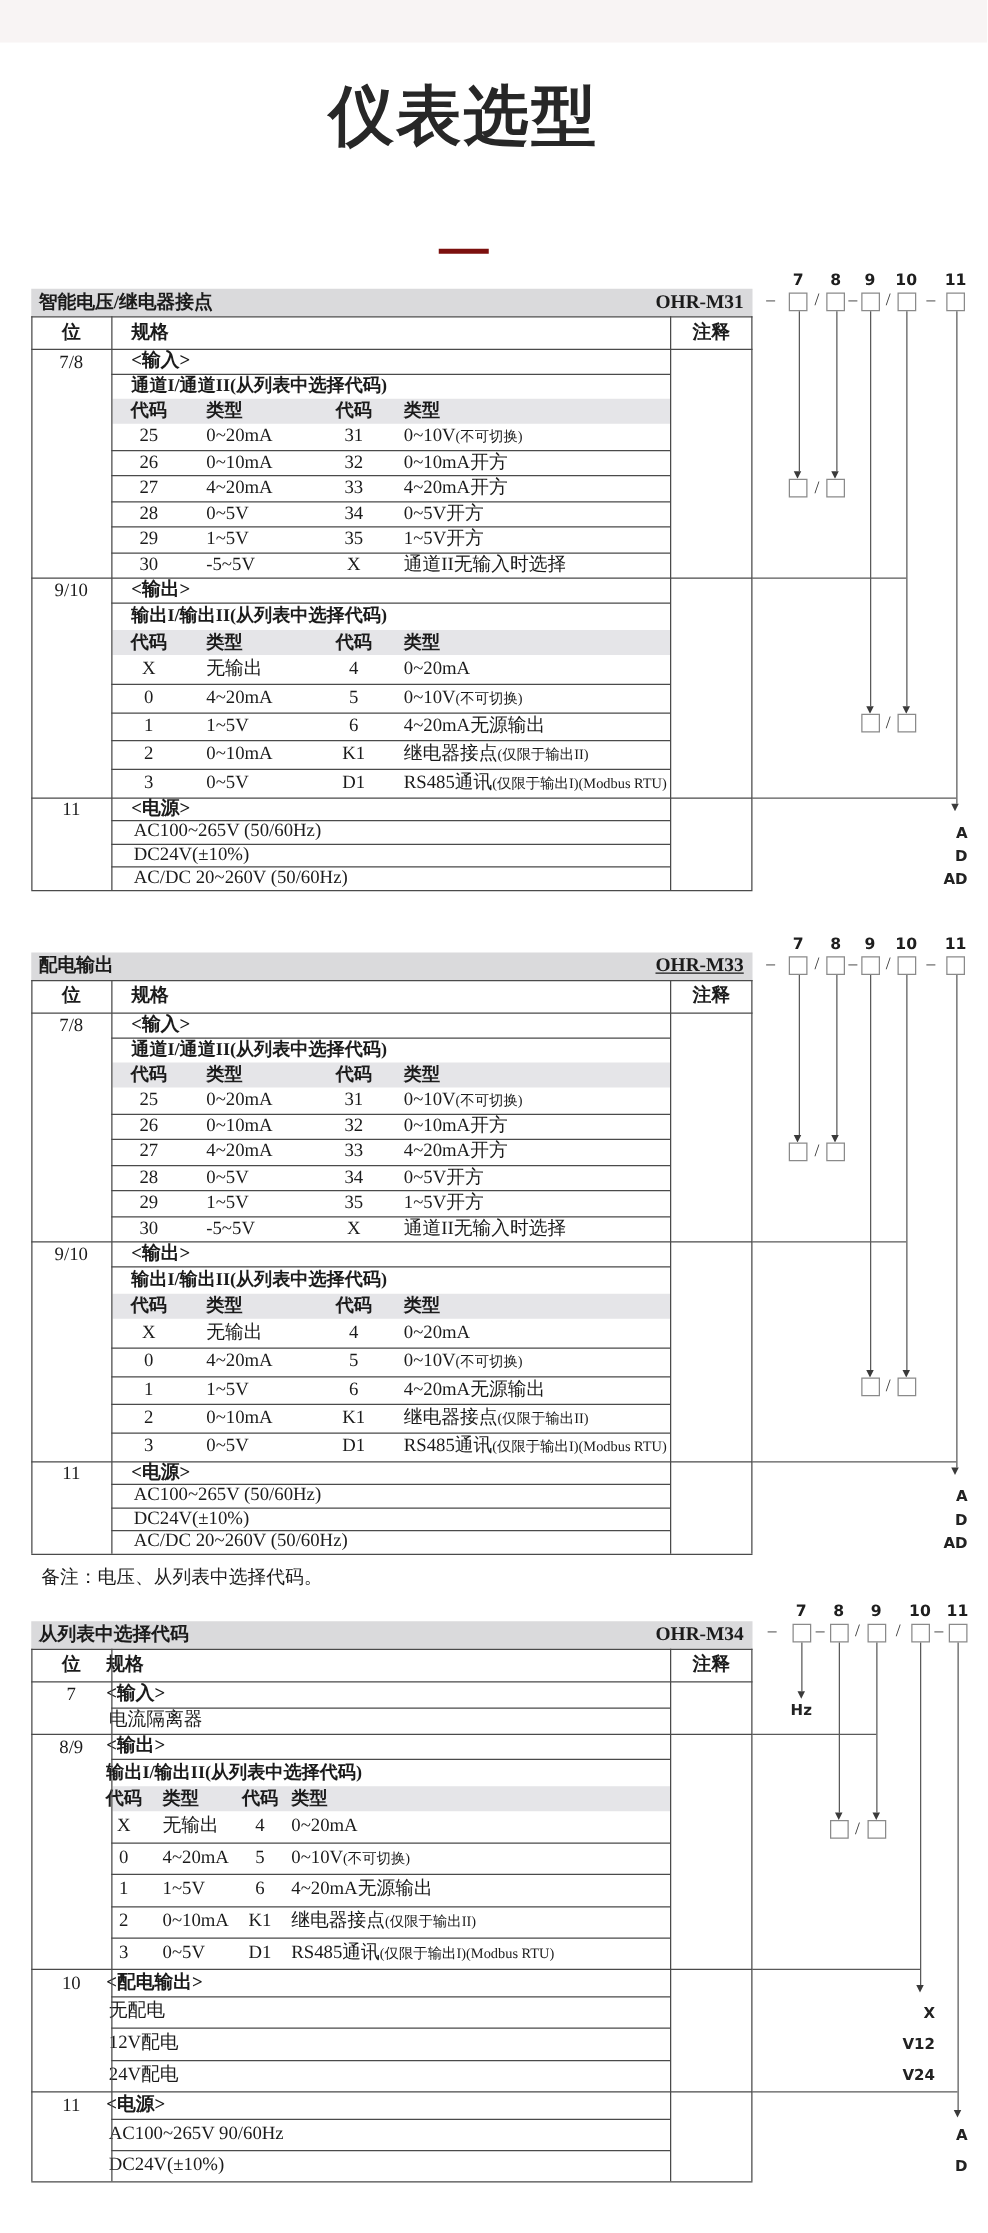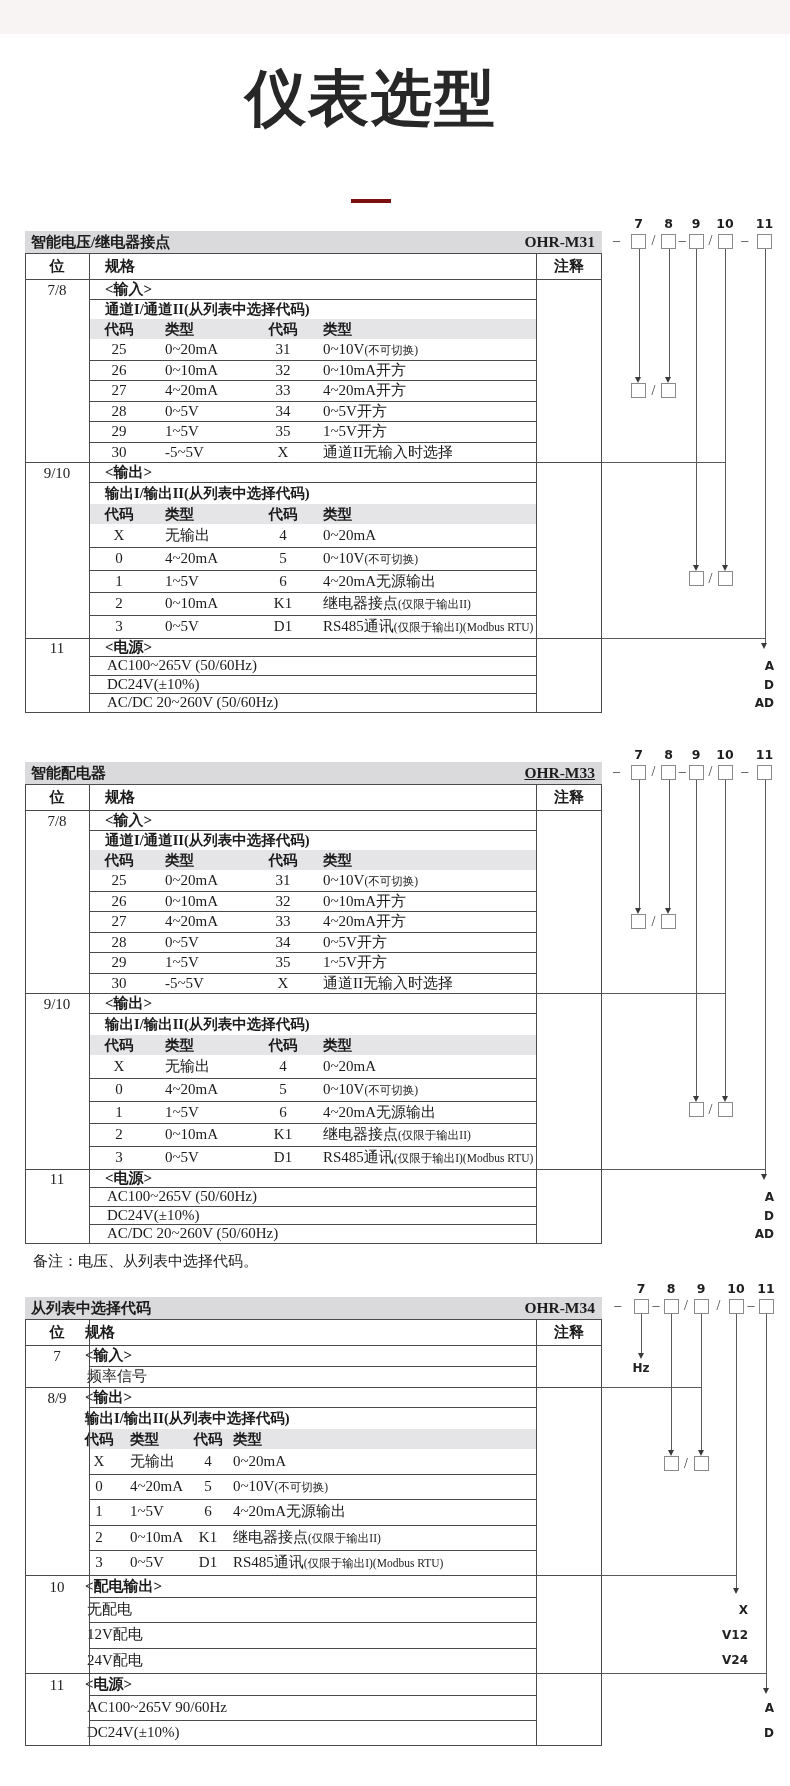--- a/index.html
+++ b/index.html
@@ -2,21 +2,21 @@
 <html><head>
 <meta charset="utf-8">
 <style>
   html,body{margin:0;padding:0;background:#ffffff;}
   #page{position:relative;width:790px;height:1786px;background:#ffffff;overflow:hidden;
         font-family:"Liberation Serif","DejaVu Serif",serif;color:#1b1b1b;}
   .strip{position:absolute;left:0;top:0;width:790px;height:34px;background:#f8f4f4;}
   .main-title{position:absolute;left:0;top:58px;width:790px;text-align:center;
               padding-right:48px;box-sizing:border-box;
               font-family:"Liberation Sans","DejaVu Sans",sans-serif;font-weight:bold;
-              font-size:61px;letter-spacing:2px;color:#272727;white-space:nowrap;}
+              font-size:52px;letter-spacing:2px;color:#272727;white-space:nowrap;}
   .underline{position:absolute;left:351px;top:199px;width:40px;height:4px;background:#7c100e;}
   .note{position:absolute;left:33px;top:1252px;font-size:15px;color:#1b1b1b;}
   .tbl{position:absolute;}
   .ln{position:absolute;background:#4a4a4a;}
   .titlebar{position:absolute;background:#dadadc;}
   .hdrbar{position:absolute;background:#e5e5e8;}
   .cell{position:absolute;white-space:nowrap;font-size:15px;}
   .b{font-weight:bold;}
   .small{font-size:11.5px;text-align:center;}
   .dnum{position:absolute;font-family:"DejaVu Sans","Liberation Sans",sans-serif;
@@ -164,21 +164,21 @@
     <div class="dsep" style="left: 710.5px; top: 571px; line-height: 15px; transform: translateX(-50%);">/</div>
     <div class="dline" style="left: 764.5px; top: 249px; width: 1px; height: 394px;"></div>
     <div class="arr" style="left: 761px; top: 643px;"></div>
     <div class="dlab" style="top: 659px; right: 16px;">A</div>
     <div class="dlab" style="top: 678px; right: 16px;">D</div>
     <div class="dlab" style="top: 696px; right: 16px;">AD</div>
     <div class="dline" style="left: 602px; top: 462px; width: 123px; height: 1px;"></div>
     <div class="dline" style="left: 602px; top: 638px; width: 162.5px; height: 1px;"></div>
     <div class="tbl" style="left: 25px; top: 762px; width: 577px; height: 481px;">
       <div class="titlebar" style="left: 0px; top: 0px; width: 577px; height: 22px;"></div>
-      <div class="cell b" style="left: 6px; top: 0px; line-height: 22px;">智能配电器</div>
+      <div class="cell b" style="left: 6px; top: 0px; line-height: 22px;">配电输出</div>
       <div class="cell b" style="right: 7px; top: 0px; line-height: 22px; font-size: 15.5px; text-decoration: underline;">OHR-M33</div>
       <div class="cell b" style="left: 0px; top: 22px; width: 64px; text-align: center; line-height: 26px;">位</div>
       <div class="cell b" style="left: 80px; top: 22px; line-height: 26px;">规格</div>
       <div class="cell b" style="left: 511px; top: 22px; width: 66px; text-align: center; line-height: 26px;">注释</div>
       <div class="ln" style="left: 0px; top: 22px; width: 577px; height: 1px;"></div>
       <div class="ln" style="left: 0px; top: 48px; width: 577px; height: 1px;"></div>
       <div class="cell" style="left: 0px; top: 49px; width: 64px; text-align: center; line-height: 20px;">7/8</div>
       <div class="cell b" style="left: 80px; top: 48px; line-height: 20px;">&lt;输入&gt;</div>
       <div class="ln" style="left: 64px; top: 68px; width: 447px; height: 1px;"></div>
       <div class="cell b" style="left: 80px; top: 68px; line-height: 20px; font-size: 14.5px;">通道I/通道II(从列表中选择代码)</div>
@@ -306,21 +306,21 @@
       <div class="cell b" style="left: 6px; top: 0px; line-height: 22px;">从列表中选择代码</div>
       <div class="cell b" style="right: 7px; top: 0px; line-height: 22px; font-size: 15.5px;">OHR-M34</div>
       <div class="cell b" style="left: 0px; top: 22px; width: 64px; text-align: center; line-height: 26px;">位</div>
       <div class="cell b" style="left: 60px; top: 22px; line-height: 26px;">规格</div>
       <div class="cell b" style="left: 511px; top: 22px; width: 66px; text-align: center; line-height: 26px;">注释</div>
       <div class="ln" style="left: 0px; top: 22px; width: 577px; height: 1px;"></div>
       <div class="ln" style="left: 0px; top: 48px; width: 577px; height: 1px;"></div>
       <div class="cell" style="left: 0px; top: 49px; width: 64px; text-align: center; line-height: 21px;">7</div>
       <div class="cell b" style="left: 60px; top: 48px; line-height: 21px;">&lt;输入&gt;</div>
       <div class="ln" style="left: 64px; top: 69px; width: 447px; height: 1px;"></div>
-      <div class="cell" style="left: 62px; top: 69px; line-height: 21px;">频率信号</div>
+      <div class="cell" style="left: 62px; top: 69px; line-height: 21px;">电流隔离器</div>
       <div class="ln" style="left: 0px; top: 90px; width: 577px; height: 1px;"></div>
       <div class="cell" style="left: 0px; top: 91px; width: 64px; text-align: center; line-height: 20px;">8/9</div>
       <div class="cell b" style="left: 60px; top: 90px; line-height: 20px;">&lt;输出&gt;</div>
       <div class="ln" style="left: 64px; top: 110px; width: 447px; height: 1px;"></div>
       <div class="cell b" style="left: 60px; top: 110px; line-height: 22px; font-size: 14.5px;">输出I/输出II(从列表中选择代码)</div>
       <div class="hdrbar" style="left: 65px; top: 132px; width: 446px; height: 20px;"></div>
       <div class="cell b" style="left: 74px; top: 132px; line-height: 20px; transform: translateX(-50%); font-size: 14.5px;">代码</div>
       <div class="cell b" style="left: 105px; top: 132px; line-height: 20px; font-size: 14.5px;">类型</div>
       <div class="cell b" style="left: 183px; top: 132px; line-height: 20px; transform: translateX(-50%); font-size: 14.5px;">代码</div>
       <div class="cell b" style="left: 208px; top: 132px; line-height: 20px; font-size: 14.5px;">类型</div>

